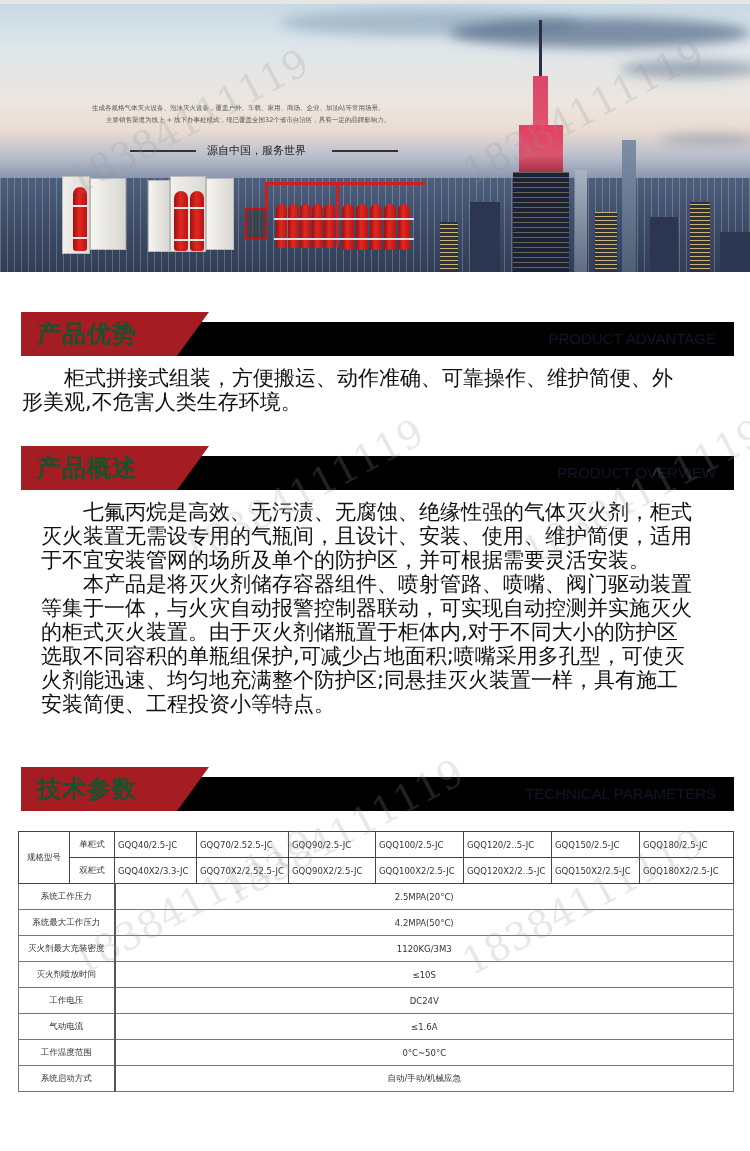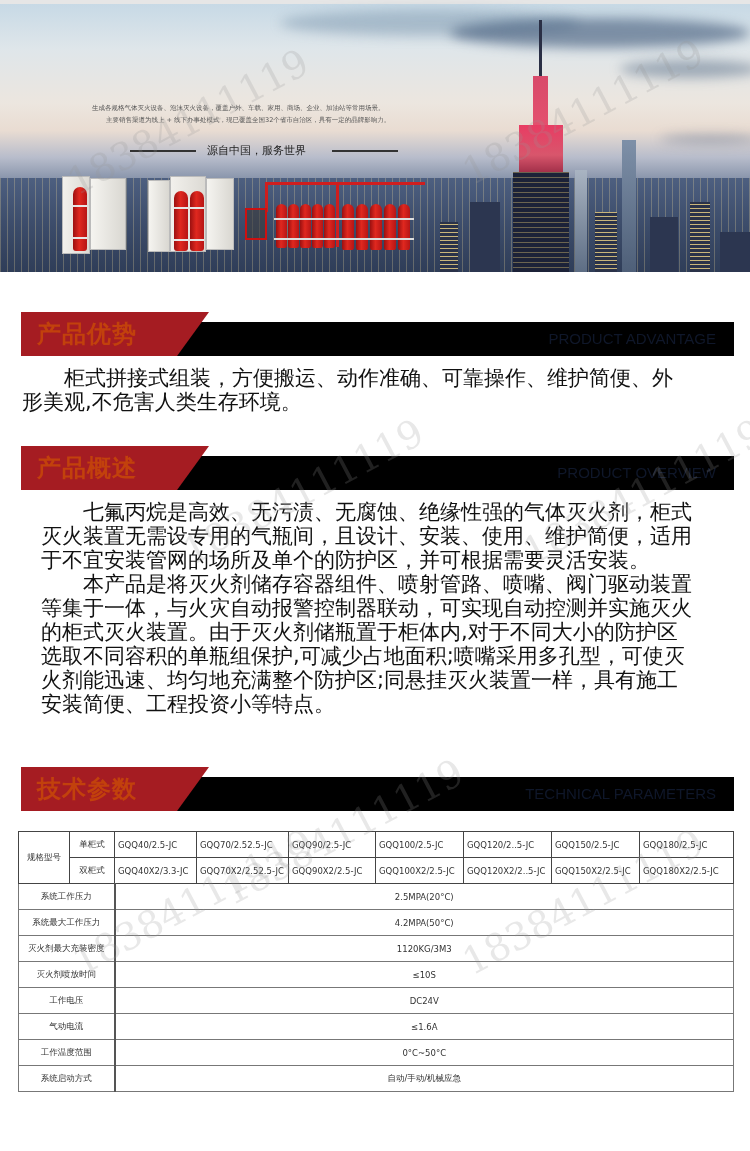--- a/index.html
+++ b/index.html
@@ -58,21 +58,21 @@
   
   .sec-head { position: absolute; left: 21px; width: 713px; height: 40px; }
   .sec-head .red {
     position: absolute; left: 0; top: -4px; width: 188px; height: 44px; background: #a51c22;
     clip-path: polygon(0 0, 100% 0, 83% 100%, 0 100%);
   }
   .sec-head .black {
     position: absolute; left: 140px; top: 6px; right: 0; height: 34px; background: #000;
     clip-path: polygon(15px 0, 100% 0, 100% 100%, 0 100%);
   }
-  .sec-head .cn { position: absolute; left: 16px; top: 2px; font-size: 24px; color: #c2410c; font-weight: bold; letter-spacing: 1px; }
+  .sec-head .cn { position: absolute; left: 16px; top: 2px; font-size: 24px; color: #14532d; font-weight: bold; letter-spacing: 1px; }
   .sec-head .en { position: absolute; right: 18px; top: 14px; font-size: 15px; color: #0f172a; font-family: "Liberation Sans", sans-serif; }
 
   .para { position: absolute; left: 22px; width: 710px; font-size: 21px; line-height: 24px; color: #111; text-align: justify; }
   .para .line { display: block; white-space: nowrap; }
   .para .indent { padding-left: 42px; }
 
   
   .spec {
     position: absolute; left: 18px; top: 831px; width: 715px; border-collapse: collapse;
     font-size: 8.5px; color: #333; table-layout: fixed;

